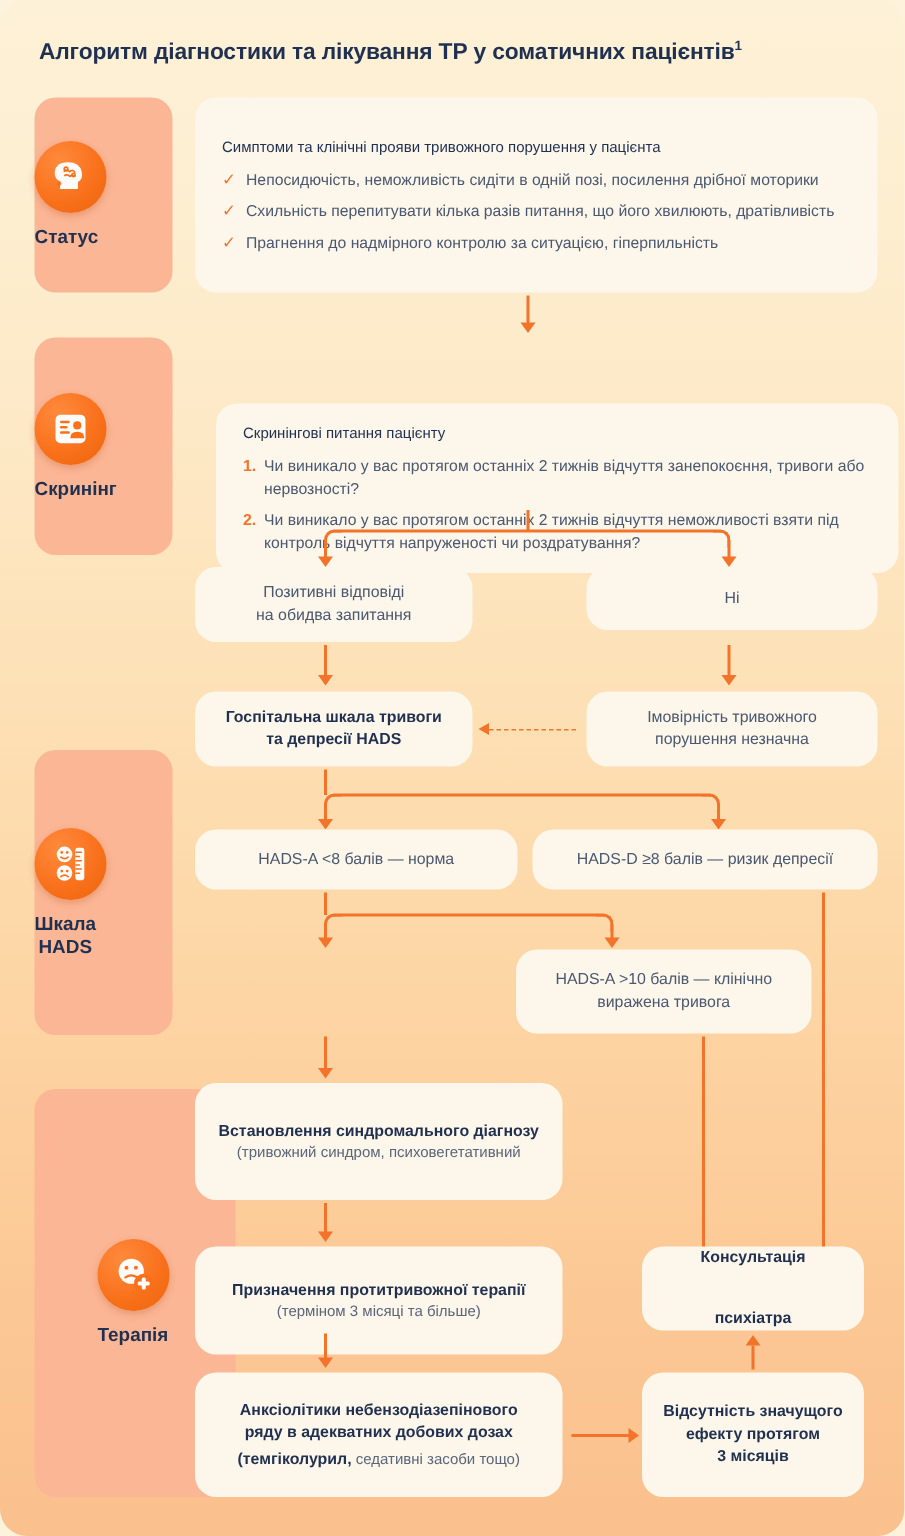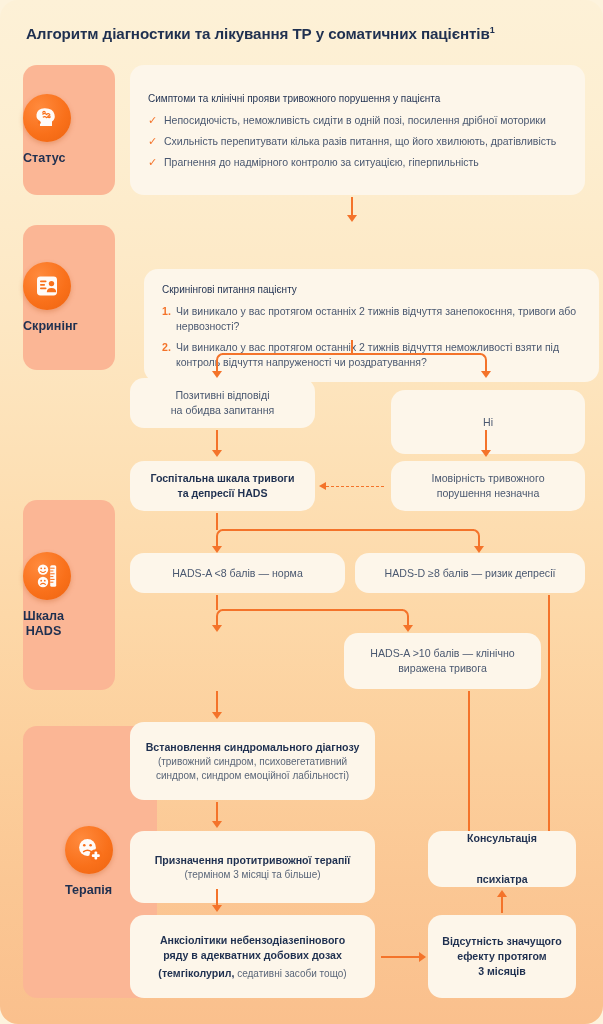--- a/index.html
+++ b/index.html
@@ -266,21 +266,21 @@
   <div class="vline" style="left:216px;top:360px;height:13px;"></div>
   <div class="vline" style="left:485px;top:360px;height:13px;"></div>
   <div class="adown" style="left:212px;top:371px;"></div>
   <div class="adown" style="left:481px;top:371px;"></div>
 
   <div class="box ctr" style="left:130px;top:378px;width:185px;height:50px;">
     <div class="tx">Позитивні відповіді</div>
     <div class="tx">на обидва запитання</div>
   </div>
 
-  <div class="box ctr" style="left:391px;top:390px;width:194px;height:64px;">
+  <div class="box ctr" style="left:391px;top:378px;width:194px;height:42px;">
     <div class="tx">Ні</div>
   </div>
 
   <div class="vline" style="left:216px;top:430px;height:22px;"></div>
   <div class="adown" style="left:212px;top:450px;"></div>
   <div class="vline" style="left:485px;top:430px;height:22px;"></div>
   <div class="adown" style="left:481px;top:450px;"></div>
 
   <div class="box ctr" style="left:130px;top:461px;width:185px;height:50px;">
     <div class="tx b">Госпітальна шкала тривоги</div>
@@ -332,21 +332,20 @@
 
   <div class="vline" style="left:216px;top:691px;height:23px;"></div>
   <div class="adown" style="left:212px;top:712px;"></div>
 
   <div class="vline" style="left:468px;top:691px;height:166px;"></div>
   <div class="adown" style="left:464px;top:853px;"></div>
 
   <div class="box ctr" style="left:130px;top:722px;width:245px;height:78px;">
     <div class="tx b">Встановлення синдромального діагнозу</div>
     <div class="sm">(тривожний синдром, психовегетативний</div>
-    <div class="sm">синдром, синдром емоційної лабільності)</div>
   </div>
 
   <div class="vline" style="left:216px;top:802px;height:21px;"></div>
   <div class="adown" style="left:212px;top:821px;"></div>
 
   <div class="box ctr" style="left:130px;top:831px;width:245px;height:72px;">
     <div class="tx b">Призначення протитривожної терапії</div>
     <div class="sm">(терміном 3 місяці та більше)</div>
   </div>
 

